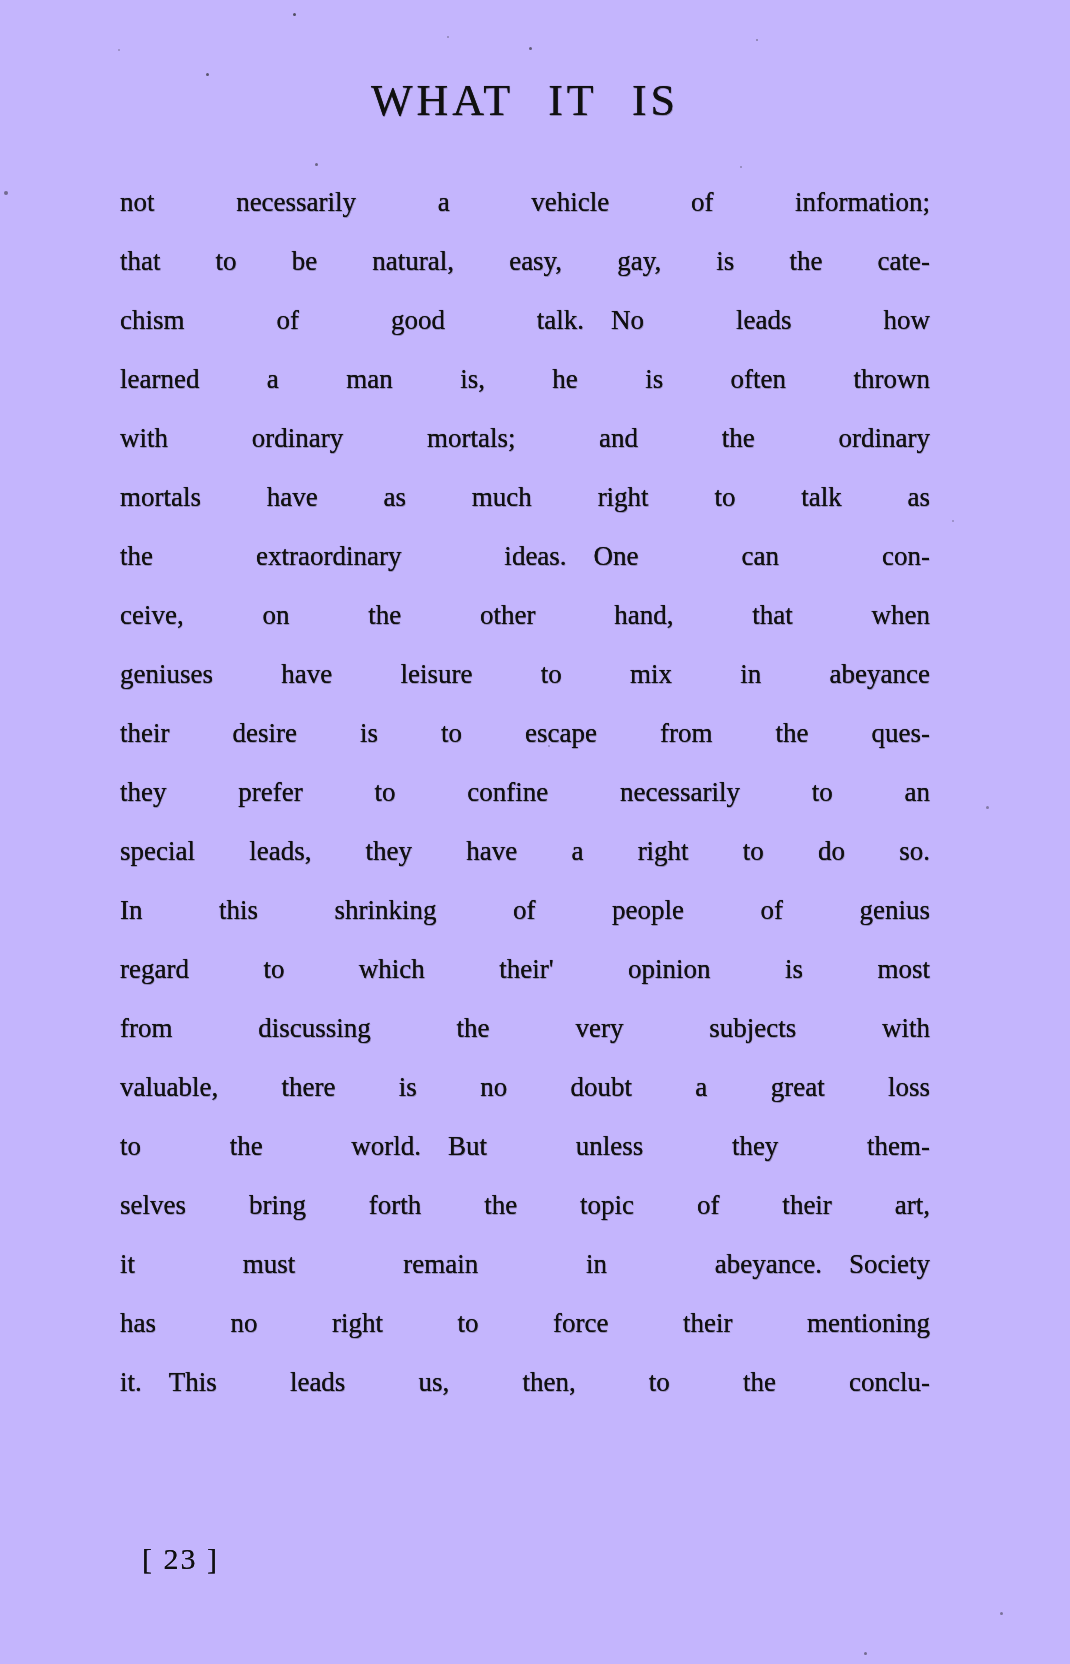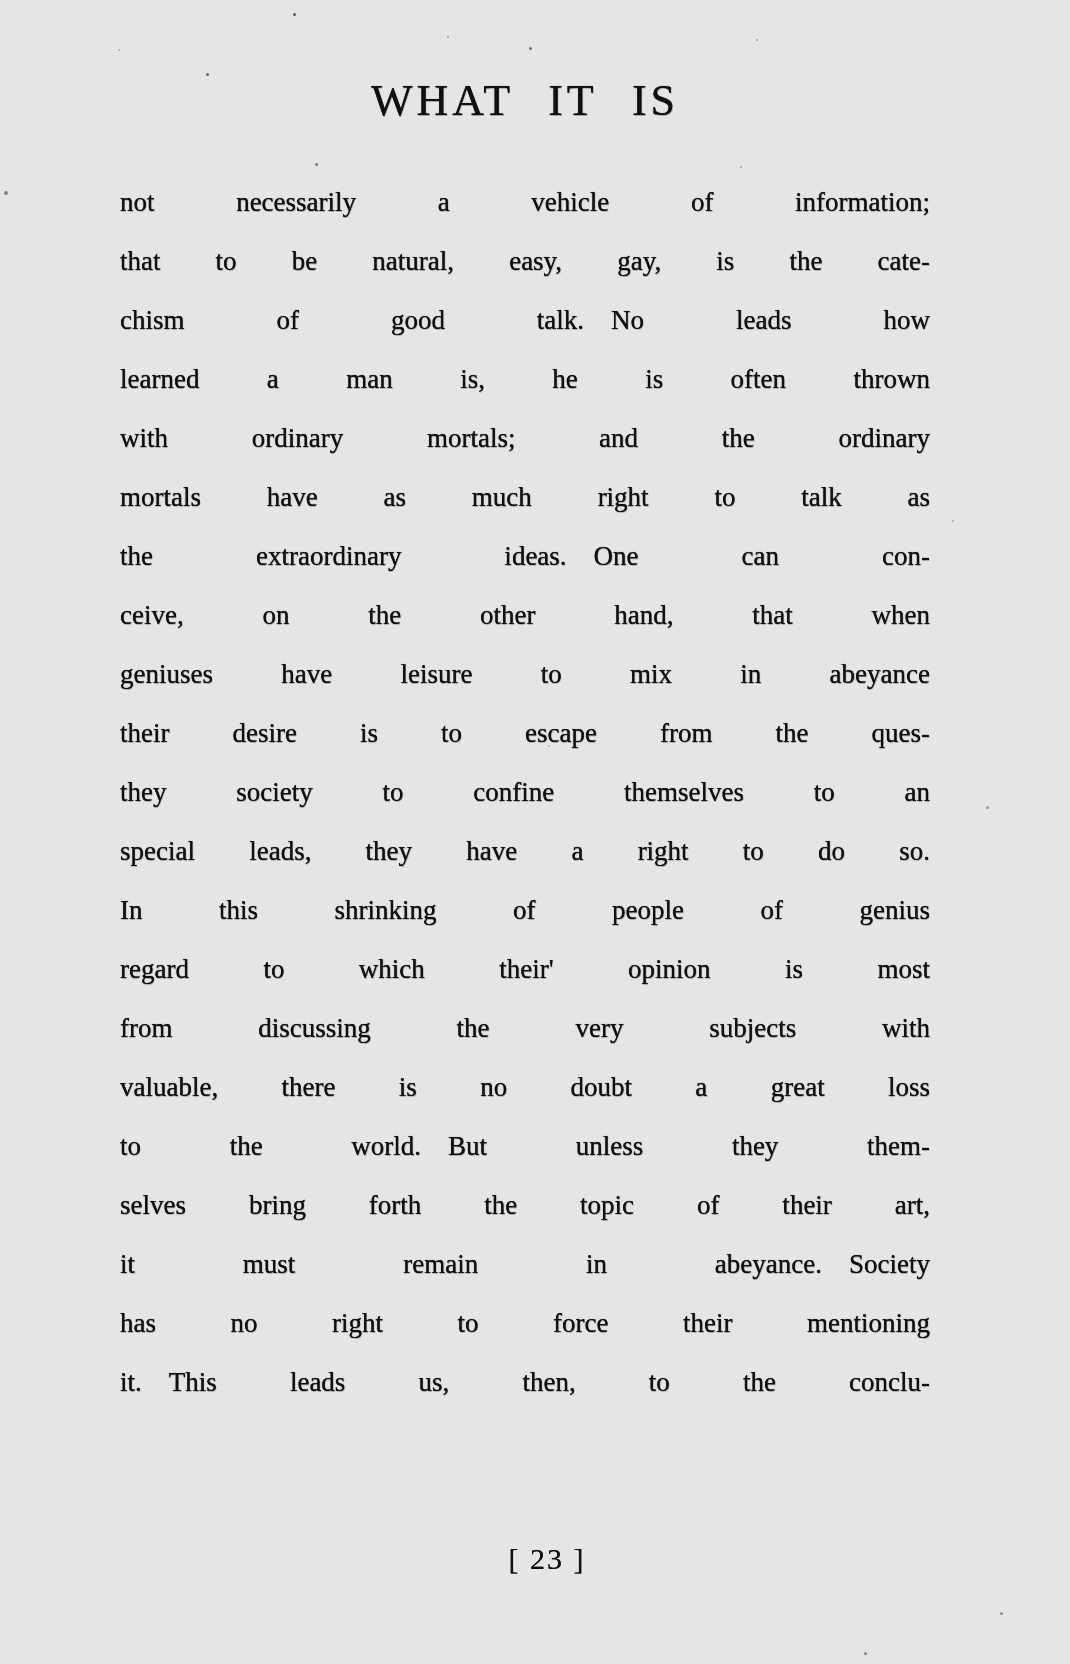--- a/index.html
+++ b/index.html
@@ -11,21 +11,21 @@
     height: 1664px;
     position: relative;
     background: #fdfdfb;
     font-family: "Liberation Serif", "DejaVu Serif", serif;
     color: #101010;
     overflow: hidden;
   }
   .page {
     position: absolute;
     inset: 0;
-    background: #e5e5e5;
+    background: #c4b5fd;
   }
   .heading {
     position: absolute;
     top: 79px;
     left: 120px;
     width: 810px;
     margin: 0;
     font-size: 44px;
     font-weight: normal;
     line-height: 1;
@@ -50,21 +50,21 @@
     text-justify: inter-word;
     white-space: nowrap;
     overflow: visible;
     text-shadow: 0 0 0.7px rgba(10,10,10,0.9), 0.6px 0.6px 0 rgba(10,10,10,0.22);
   }
   .footer {
     position: absolute;
     top: 1542px;
     left: 120px;
     width: 810px;
-    text-align: center;
+    text-align: left;
     transform: translateX(22px);
     font-size: 30px;
     letter-spacing: 2px;
     text-shadow: 0 0 0.6px rgba(10,10,10,0.85);
   }
   .speck {
     position: absolute;
     background: #222;
     border-radius: 50%;
     display: block;
@@ -81,21 +81,21 @@
     <div class="line">not necessarily a vehicle of information;</div>
     <div class="line">that to be natural, easy, gay, is the cate-</div>
     <div class="line">chism of good talk. No leads how</div>
     <div class="line">learned a man is, he is often thrown</div>
     <div class="line">with ordinary mortals; and the ordinary</div>
     <div class="line">mortals have as much right to talk as</div>
     <div class="line">the extraordinary ideas. One can con-</div>
     <div class="line">ceive, on the other hand, that when</div>
     <div class="line">geniuses have leisure to mix in abeyance</div>
     <div class="line">their desire is to escape from the ques-</div>
-    <div class="line">they society to confine themselves to an</div>
+    <div class="line">they prefer to confine necessarily to an</div>
     <div class="line">special leads, they have a right to do so.</div>
     <div class="line">In this shrinking of people of genius</div>
     <div class="line">regard to which their' opinion is most</div>
     <div class="line">from discussing the very subjects with</div>
     <div class="line">valuable, there is no doubt a great loss</div>
     <div class="line">to the world. But unless they them-</div>
     <div class="line">selves bring forth the topic of their art,</div>
     <div class="line">it must remain in abeyance. Society</div>
     <div class="line">has no right to force their mentioning</div>
     <div class="line">it. This leads us, then, to the conclu-</div>

